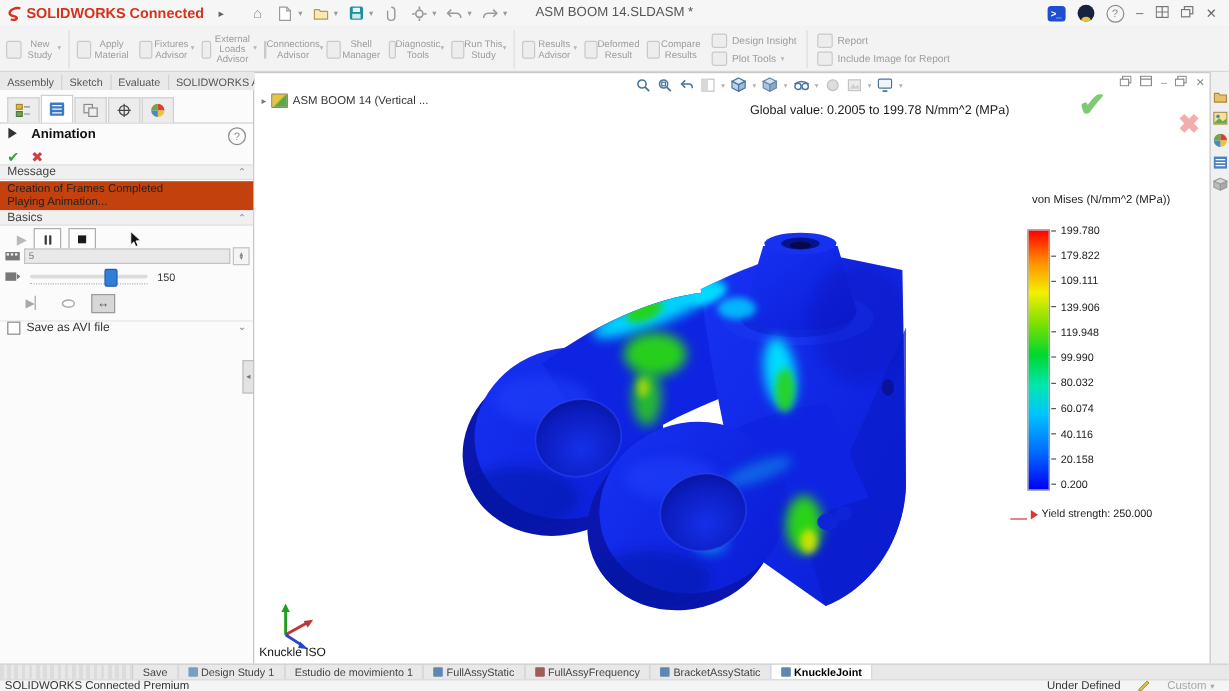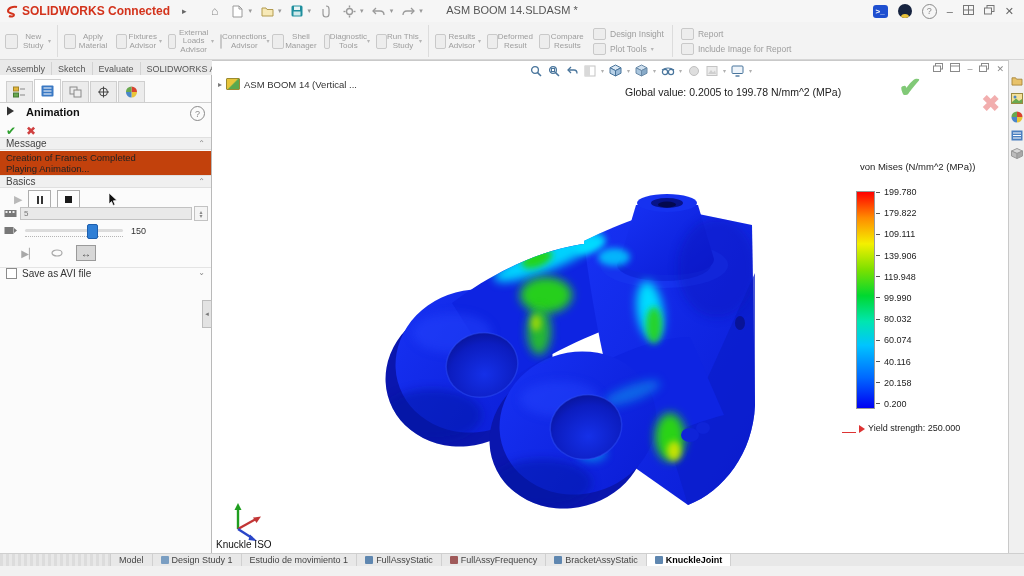--- a/index.html
+++ b/index.html
@@ -687,21 +687,21 @@
         <path d="M6,0.5 L11.5,3 L6,5.5 L0.5,3 Z" fill="#d8d8d8" stroke="#9a9a9a"></path>
         <path d="M0.5,3 L6,5.5 V10.5 L0.5,8 Z" fill="#bcbcbc" stroke="#9a9a9a"></path>
         <path d="M11.5,3 L6,5.5 V10.5 L11.5,8 Z" fill="#a8a8a8" stroke="#9a9a9a"></path>
       </svg>
   </div>
 
   <div class="tabbar">
     <div class="tabscroll"></div>
     <div id="bottom-tabs" style="display:flex">
         <div class="btab">
-          <span>Model</span>
+          <span>Save</span>
         </div>
         <div class="btab">
           <span class="bticon" style="background: rgb(122, 158, 194);"></span>
           <span>Design Study 1</span>
         </div>
         <div class="btab">
           <span>Estudio de movimiento 1</span>
         </div>
         <div class="btab">
           <span class="bticon" style="background: rgb(95, 135, 176);"></span>
@@ -715,14 +715,27 @@
           <span class="bticon" style="background: rgb(95, 135, 176);"></span>
           <span>BracketAssyStatic</span>
         </div>
         <div class="btab active">
           <span class="bticon" style="background: rgb(95, 135, 176);"></span>
           <span>KnuckleJoint</span>
         </div>
       </div>
   </div>
 
+  <div class="statusbar">
+    <span>SOLIDWORKS Connected Premium</span>
+    <div class="sb-right">
+      <span>Under Defined</span>
+      <svg width="11" height="10" viewBox="0 0 11 10">
+          <path d="M1,9 L3,8.5 L9.5,2 L8,0.5 L1.5,7 Z" fill="#e8c23a" stroke="#8a7420" stroke-width="0.7"></path>
+        </svg>
+      <span class="sb-custom">
+          <span>Custom</span>
+          <span style="font-size:7px">▾</span>
+        </span>
+    </div>
+  </div>
 
 </div>
 
 </body></html>

